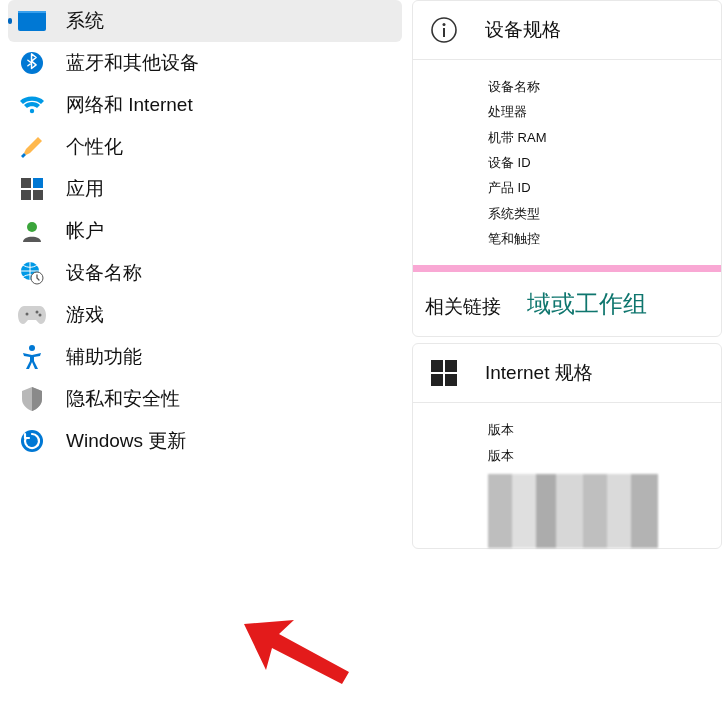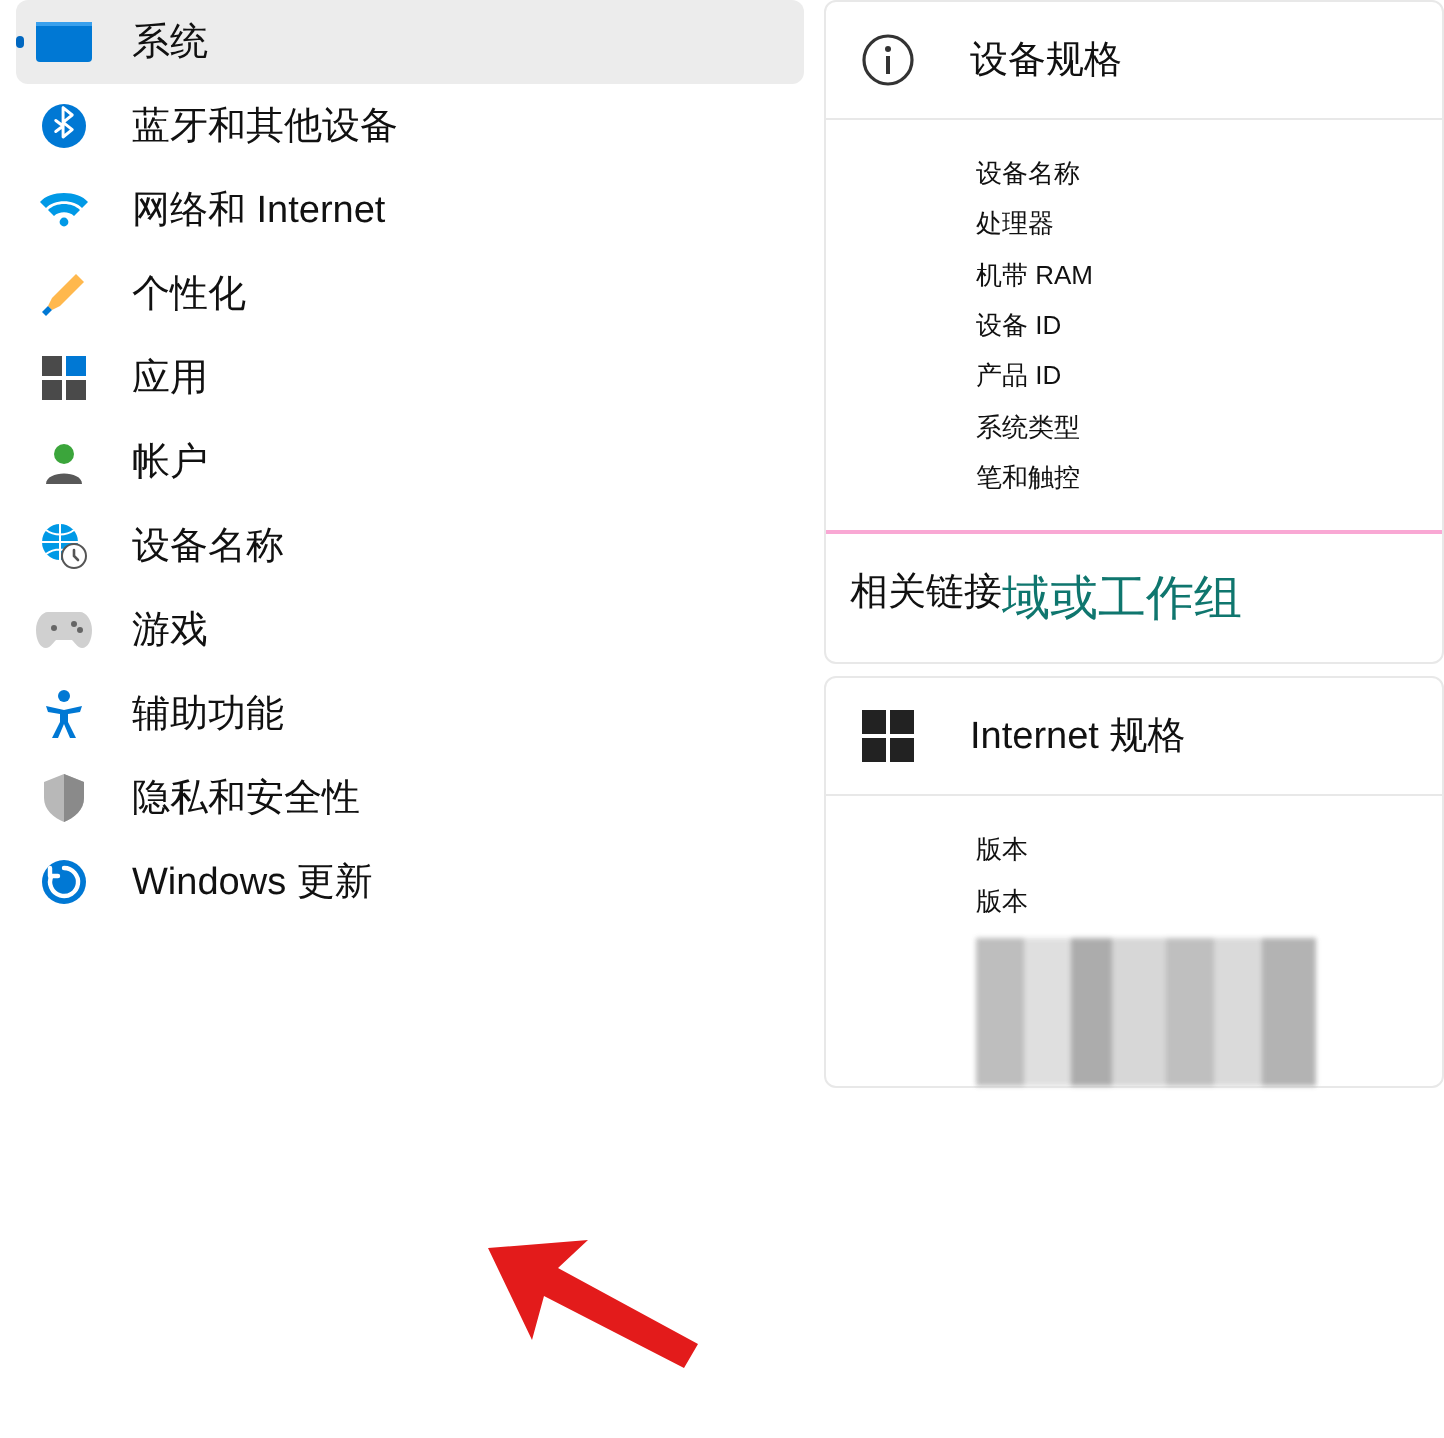--- a/index.html
+++ b/index.html
@@ -82,23 +82,24 @@
       border-top: 1px solid #e8e8e8;
       padding: 14px 0 14px 75px;
     }
     .spec-row {
       font-size: 13px;
       color: #111;
       line-height: 1.95;
     }
     .related {
       display: flex;
-      align-items: flex-start;
+      align-items: flex-end;
       padding: 16px 0 16px 12px;
-      border-top: 2px solid #f9a8d4;
+      gap: 26px;
+      border-top: 7px solid #f9a8d4;
     }
     .related-label {
       font-size: 19px;
       color: #111;
     }
     .related-link {
       font-size: 24px;
       color: #0f766e;
       cursor: pointer;
     }

